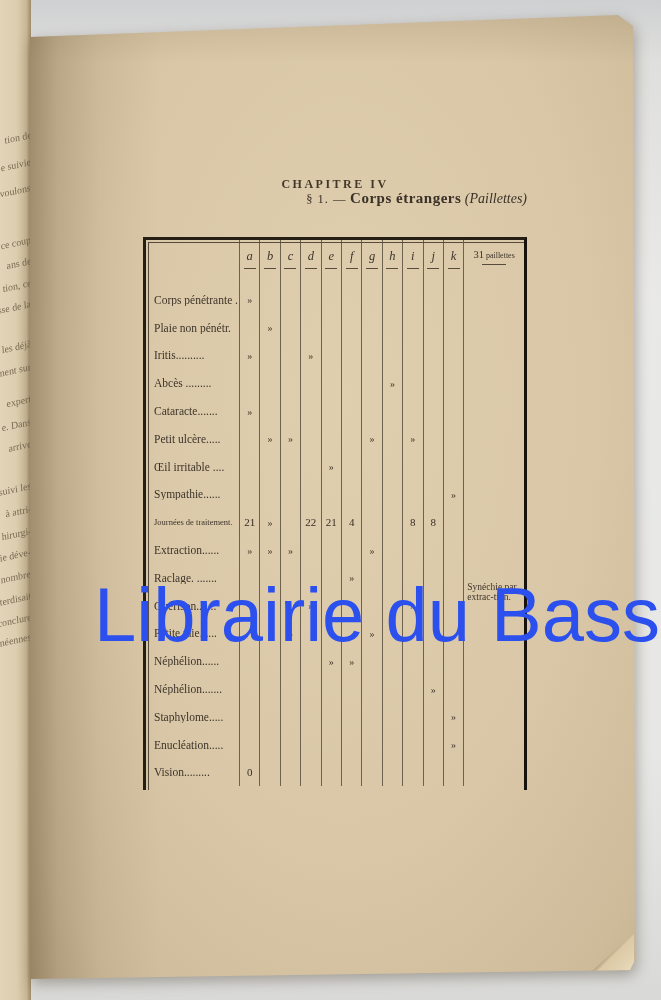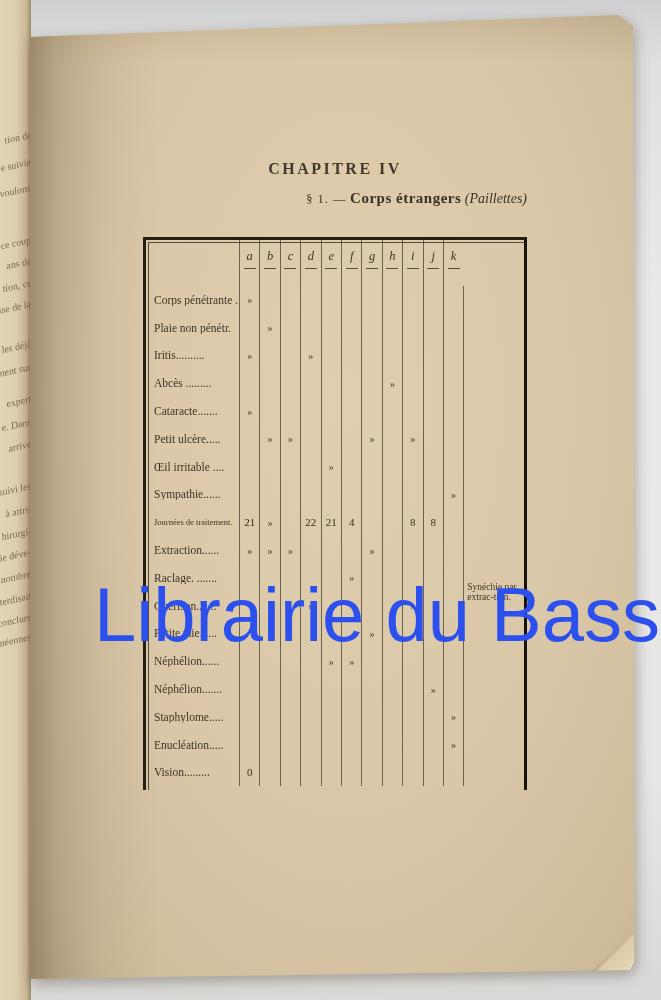--- a/index.html
+++ b/index.html
@@ -24,21 +24,21 @@
   #gutter-shadow{position:absolute;left:0;top:0;width:130px;height:966px;
     background:linear-gradient(90deg,rgba(92,72,44,.42) 0%,rgba(92,72,44,.20) 28px,rgba(92,72,44,.07) 70px,rgba(92,72,44,0) 100%);}
   #top-edge-shade{position:absolute;left:0;top:0;width:606px;height:50px;
     background:linear-gradient(180deg,rgba(120,100,70,.18),rgba(120,100,70,0));}
   #fold-corner{position:absolute;right:2px;bottom:6px;width:44px;height:40px;
     background:linear-gradient(315deg,#e9dcbd 0%,#dcc9a5 45%,rgba(160,138,105,.55) 52%,rgba(120,100,70,.0) 70%);
     clip-path:polygon(100% 0,100% 100%,0 100%);}
 
   
   .heading{position:absolute;left:143px;width:384px;text-align:center;color:#43392b;}
-  #chapter-title{top:160px;font-size:16px;font-weight:600;letter-spacing:2.5px;}
+  #chapter-title{top:177px;font-size:12px;font-weight:600;letter-spacing:2.5px;}
   #section-title{top:190px;font-size:14px;color:#3a3128;text-align:right;}
   #section-title .pref{font-size:12.5px;letter-spacing:1px;}
   #section-title .main{font-weight:700;font-size:15px;letter-spacing:.5px;}
   #section-title .qual{font-style:italic;font-size:14px;}
 
   
   #tbl{position:absolute;left:143px;top:237px;width:384px;height:553px;box-sizing:border-box;
     border-top:3px solid #241e15;border-left:3px solid #241e15;border-right:3px solid #17120b;}
   #tbl::before{content:"";position:absolute;left:2px;top:2px;right:0;bottom:0;
     border-top:1px solid #574c3b;border-left:1px solid #574c3b;pointer-events:none;}
@@ -150,20 +150,24 @@
           <span class="hunder"></span>
         </div>
         <div class="dcol hcell">
           <span class="hletter">j</span>
           <span class="hunder"></span>
         </div>
         <div class="dcol hcell">
           <span class="hletter">k</span>
           <span class="hunder"></span>
         </div>
+        <div class="lcol hcell">
+          <span class="hlast"><span>31</span><span class="unit"> paillettes</span></span>
+          <span class="hunder" style="width: 24px;"></span>
+        </div>
       </div>
     <div id="tbody">
         <div class="trow">
           <div class="lbl">Corps pénétrante .</div>
           <div class="dcol">
             <span class="g">»</span>
           </div>
           <div class="dcol"></div>
           <div class="dcol"></div>
           <div class="dcol"></div>

